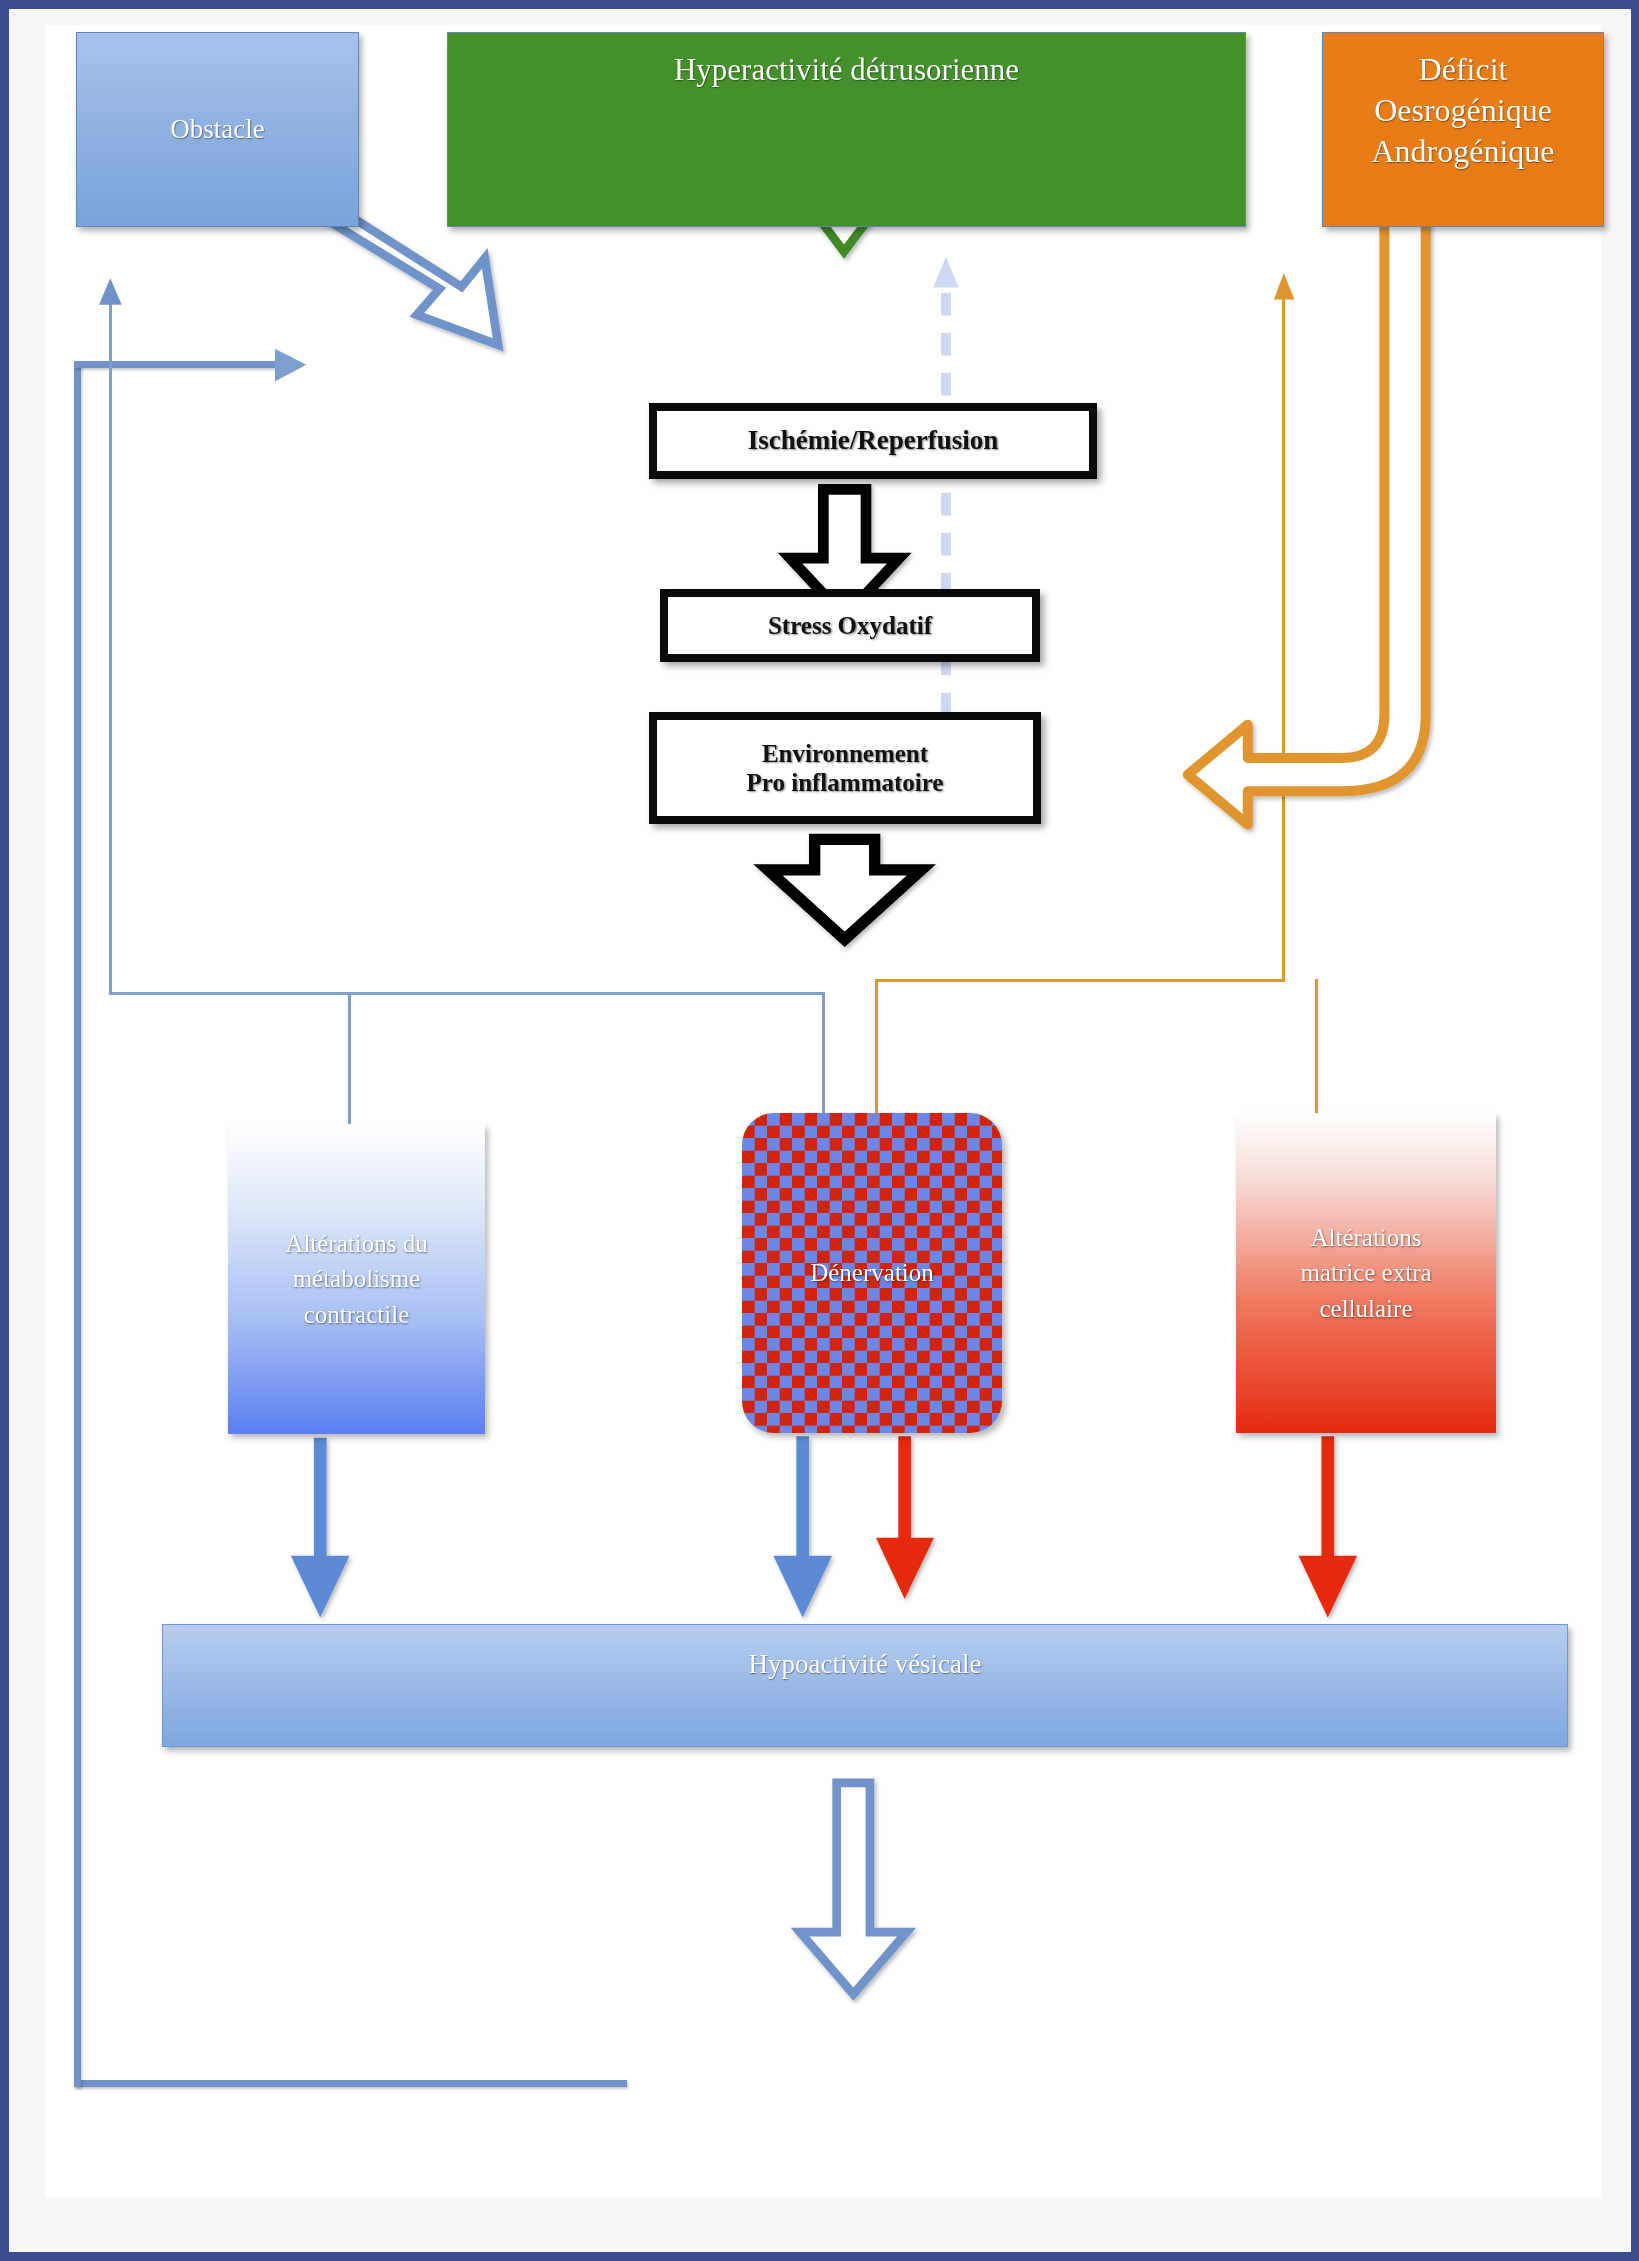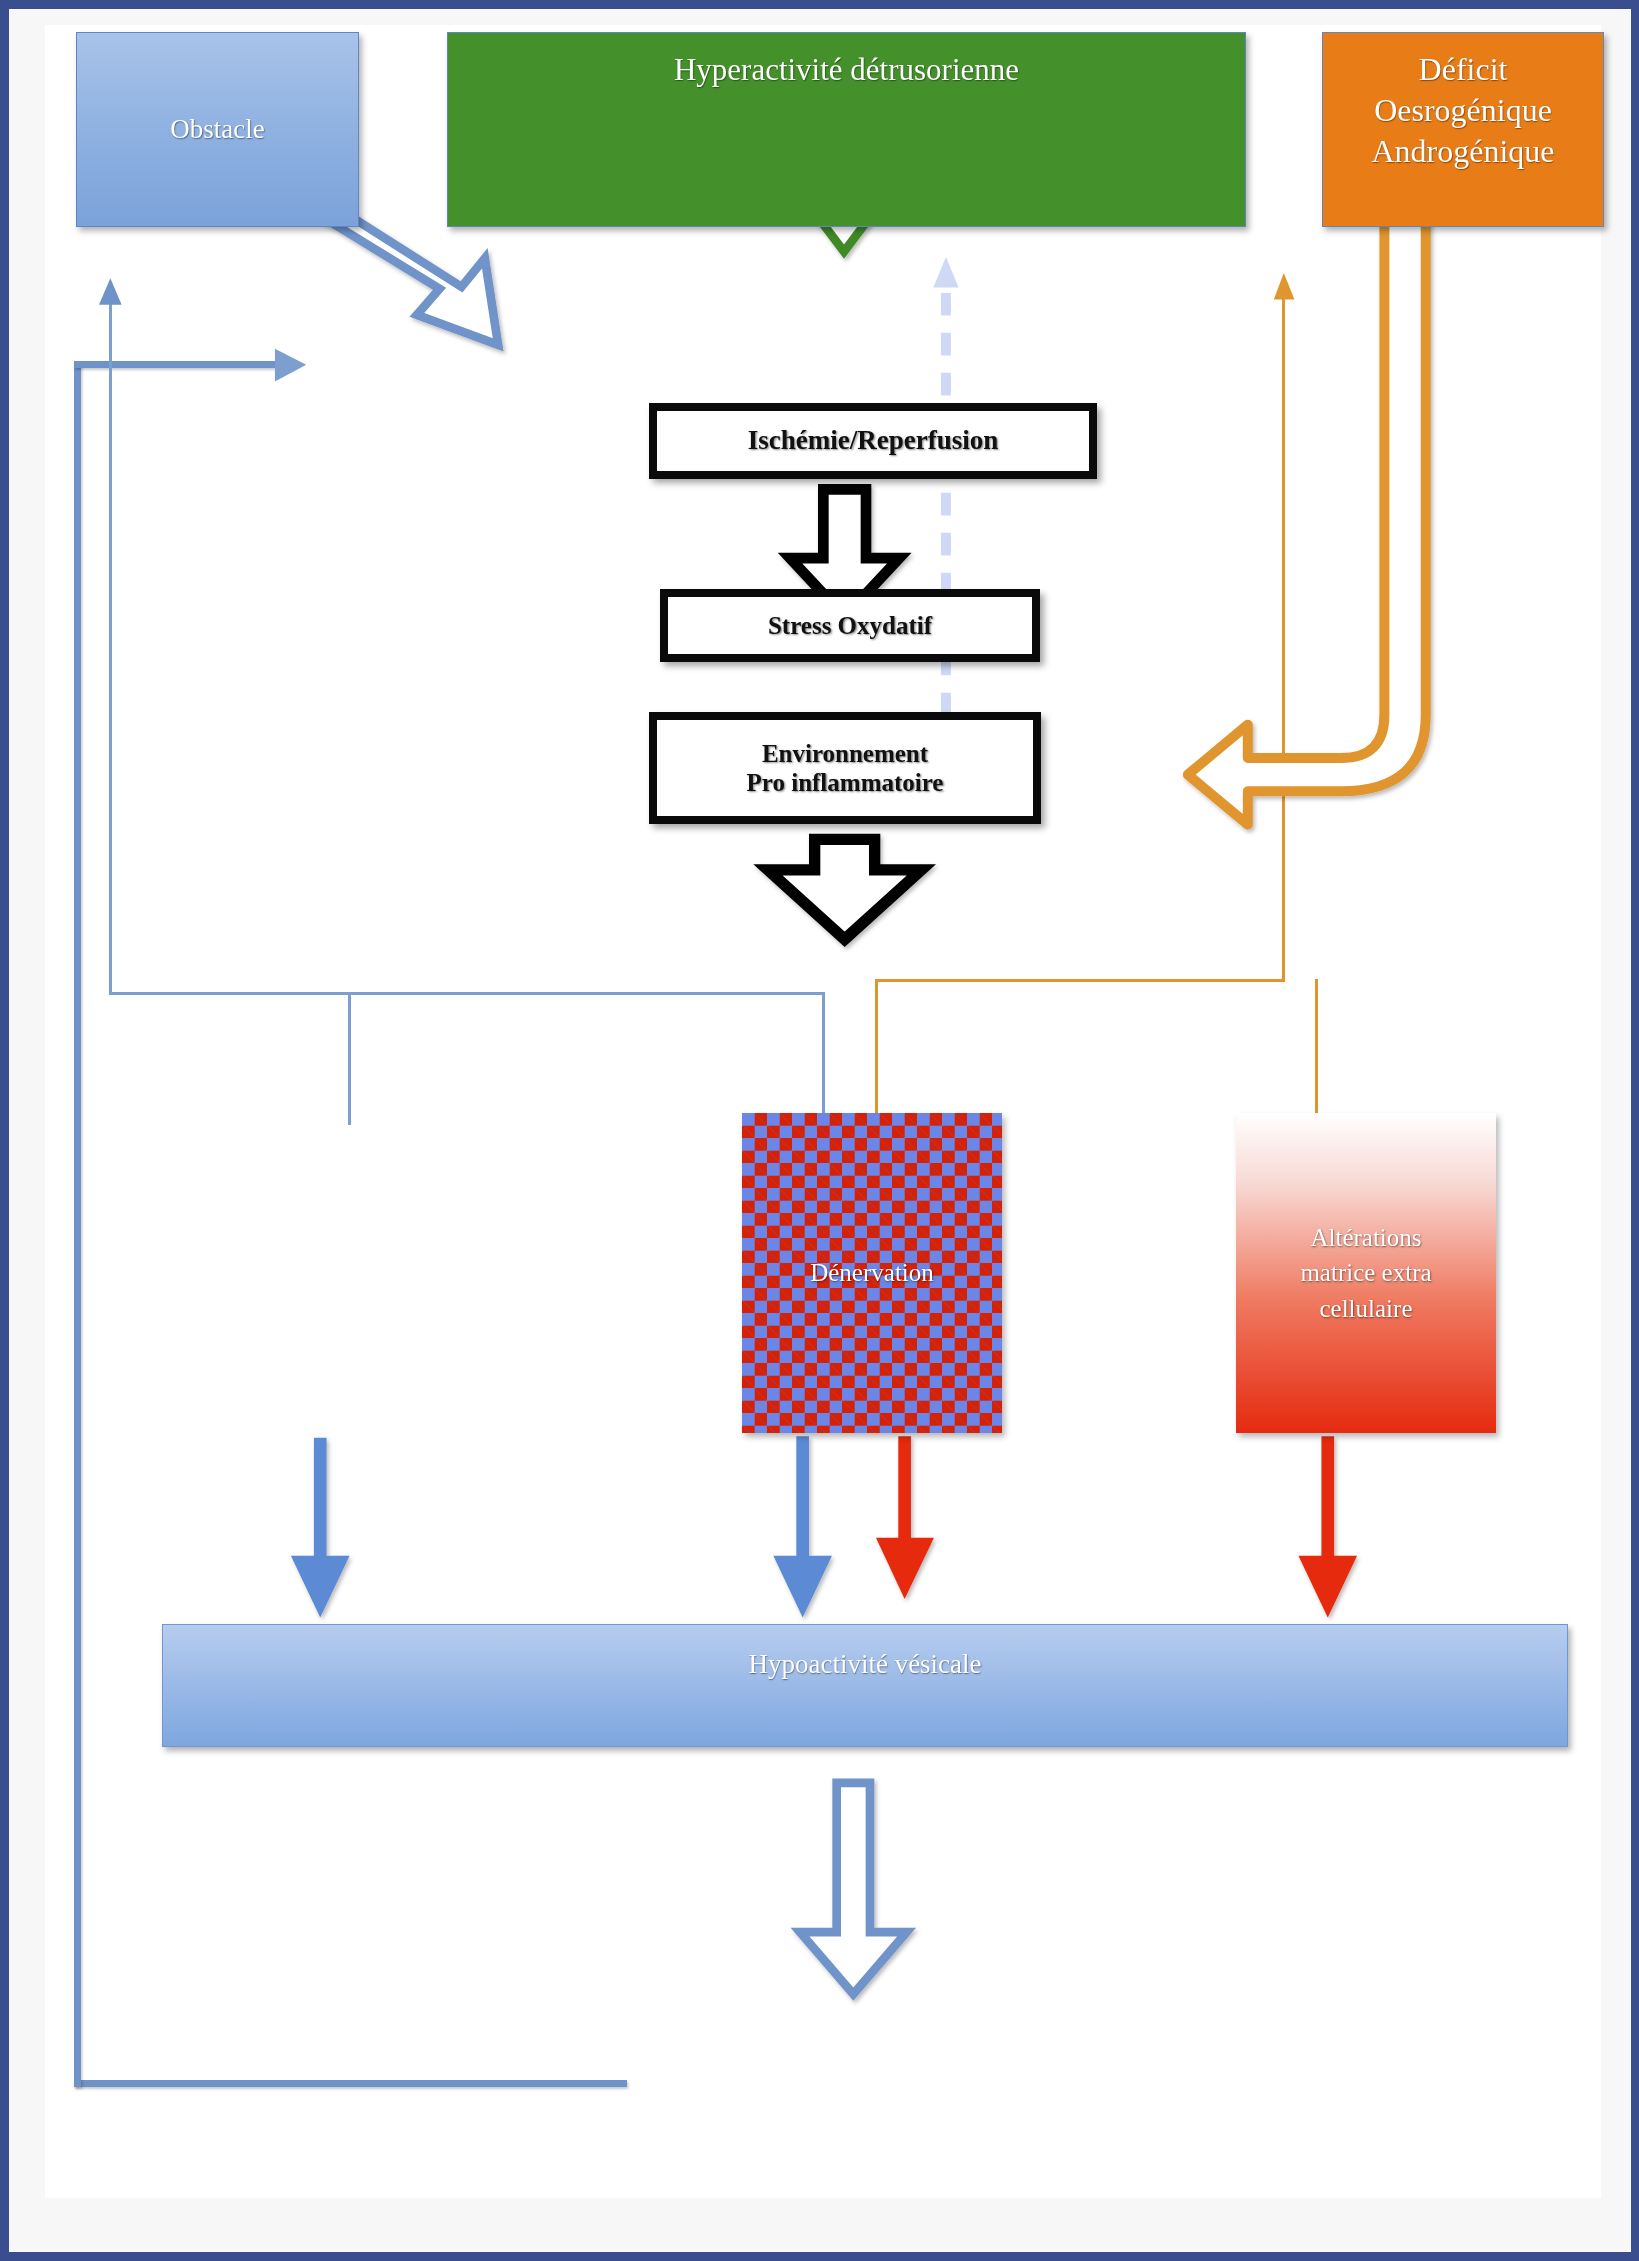--- a/index.html
+++ b/index.html
@@ -97,20 +97,21 @@
     background:linear-gradient(180deg,#ffffff 0%,#dde7f9 28%,#a9c0f3 62%,#5c7ff0 100%);
   }
   #denervation{
     left:697px;top:1088px;width:260px;height:320px;
     background-color:#6b86e6;
     background-image:
       linear-gradient(45deg,#d32208 25%,transparent 25%,transparent 75%,#d32208 75%),
       linear-gradient(45deg,#d32208 25%,transparent 25%,transparent 75%,#d32208 75%);
     background-size:25px 25px;
     background-position:0 0, 12.7px 12.7px;
+    border-radius:32px;
   }
   #alter-matrice{
     left:1191px;top:1088px;width:260px;height:320px;
     background:linear-gradient(180deg,#ffffff 0%,#f7d9d4 22%,#ef7b62 58%,#e52b10 100%);
   }
   
   #hypoactivite{
     left:117px;top:1599px;width:1406px;height:123px;
     background:linear-gradient(180deg,#b7cdee 0%,#9dbbe8 45%,#7ea7df 100%);
     border:0.7px solid #6f97d1;
@@ -244,20 +245,27 @@
     </div>
 
     <div class="blackbox" id="environnement">
       <div>
         <div>Environnement</div>
         <div>Pro inflammatoire</div>
       </div>
     </div>
 
 
+    <div class="card" id="alter-metab">
+      <div>
+        <div>Altérations du</div>
+        <div>métabolisme</div>
+        <div>contractile</div>
+      </div>
+    </div>
 
     <div class="card" id="denervation">
       <span>Dénervation</span>
     </div>
 
     <div class="card" id="alter-matrice">
       <div>
         <div>Altérations</div>
         <div>matrice extra</div>
         <div>cellulaire</div>

